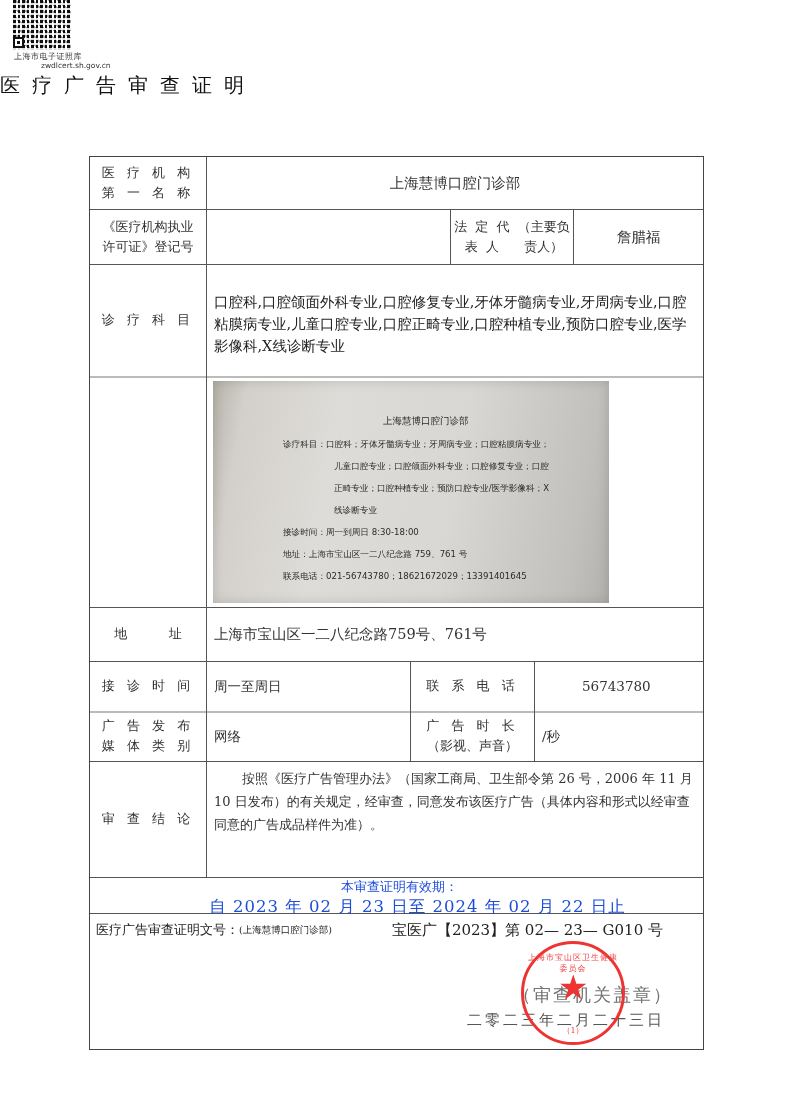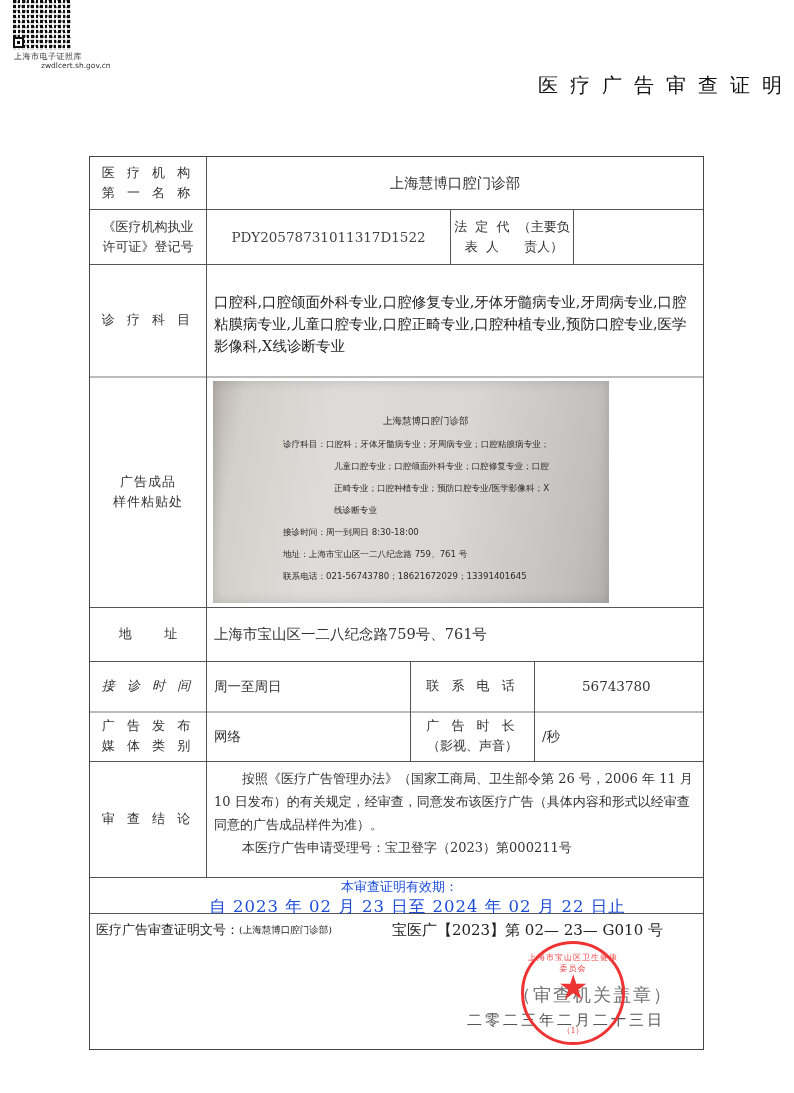--- a/index.html
+++ b/index.html
@@ -13,21 +13,21 @@
         background:
           repeating-linear-gradient(0deg, rgba(255,255,255,0.85) 0 2px, transparent 2px 5px),
           repeating-linear-gradient(45deg, rgba(0,0,0,0.35) 0 2px, transparent 2px 6px); }
   .qr-corner { position:absolute; left:0; bottom:2px; width:11px; height:11px;
         border:2px solid #111; box-sizing:border-box; background:#fff; }
   .qr-corner::after { content:""; position:absolute; left:2px; top:2px; width:3px; height:3px; background:#111; }
   .qr-cap1 { position:absolute; left:14px; top:51px; font-size:8px; color:#333;
         font-family:"DejaVu Sans", sans-serif; letter-spacing:0.5px; }
   .qr-cap2 { position:absolute; left:14px; top:61px; font-size:7.5px; color:#333;
         font-family:"DejaVu Sans", sans-serif;margin-left:27px; }
-  .title { position:absolute; left:0; width:794px; top:72px; text-align:right;
+  .title { position:absolute; left:0; width:794px; top:72px; text-align:left;
         font-size:20px; letter-spacing:12px; color:#111; font-family:Liberation Serif, serif; }
 
   .tbl { position:absolute; left:89px; top:156px; width:615px; height:894px;
          border:1.5px solid #444; box-sizing:border-box; }
   .hl { position:absolute; left:0; right:0; height:0; border-top:1.5px solid #555; }
   .hl.light { border-top:2px solid #bbb; }
   .vl { position:absolute; width:0; border-left:1.2px solid #555; }
   .cell { position:absolute; display:flex; align-items:center; box-sizing:border-box;
           font-size:13.5px; color:#333; line-height:20px; }
   .lbl { justify-content:center; text-align:center; font-size:13px; letter-spacing:4px; color:#333; }
@@ -89,69 +89,64 @@
   <div class="cell lbl" style="left:0; top:0; width:116px; height:52px; flex-direction:column;">
     <span>医 疗 机 构</span>
     <span>第 一 名 称</span>
   </div>
   <div class="cell val center" style="left:117px; top:0; width:496px; height:52px; font-size:14.5px;">上海慧博口腔门诊部</div>
 
   <div class="cell lbl tight" style="left:0; top:52px; width:116px; height:55px; flex-direction:column; font-size:13px;">
     <span>《医疗机构执业</span>
     <span>许可证》登记号</span>
   </div>
-  <div class="cell val center" style="left:117px; top:52px; width:243px; height:55px; font-size:13.5px; color:#444;">PDY20578731011317D1522</div>
   <div class="cell lbl" style="left:361px; top:52px; width:122px; height:55px; flex-direction:row; letter-spacing:2px;">
     <span>法 定 代 表 人</span>
     <span style="letter-spacing:0">（主要负责人）</span>
   </div>
+  <div class="cell val center" style="left:484px; top:52px; width:129px; height:55px; font-size:14.5px;">詹腊福</div>
 
   <div class="cell lbl" style="left:0; top:107px; width:116px; height:112px;">诊 疗 科 目</div>
   <div class="cell scope" style="left:117px; top:107px; width:496px; height:112px; align-items:center;">
     <span>口腔科,口腔颌面外科专业,口腔修复专业,牙体牙髓病专业,牙周病专业,口腔粘膜病专业,儿童口腔专业,口腔正畸专业,口腔种植专业,预防口腔专业,医学影像科,X线诊断专业</span>
   </div>
 
-  <div class="cell lbl tight" style="left:0; top:219px; width:116px; height:231px; flex-direction:column; letter-spacing:1px;">
-    <span>广告成品</span>
-    <span>样件粘贴处</span>
-  </div>
   <div class="photo">
     <div class="ln" style="left:170px; top:34px; font-size:9.5px;">上海慧博口腔门诊部</div>
     <div class="ln" style="left:70px; top:58px;">诊疗科目：口腔科；牙体牙髓病专业；牙周病专业；口腔粘膜病专业；</div>
     <div class="ln" style="left:121px; top:80px;">儿童口腔专业；口腔颌面外科专业；口腔修复专业；口腔</div>
     <div class="ln" style="left:121px; top:102px;">正畸专业；口腔种植专业；预防口腔专业/医学影像科；X</div>
     <div class="ln" style="left:121px; top:124px;">线诊断专业</div>
     <div class="ln" style="left:70px; top:146px;">接诊时间：周一到周日  8:30-18:00</div>
     <div class="ln" style="left:70px; top:168px;">地址：上海市宝山区一二八纪念路 759、761 号</div>
     <div class="ln" style="left:70px; top:190px;">联系电话：021-56743780；18621672029；13391401645</div>
   </div>
 
-  <div class="cell lbl" style="left:0; top:450px; width:116px; height:54px; white-space:pre; letter-spacing:0;font-family:Liberation Serif, serif;">地          址</div>
+  <div class="cell lbl" style="left:0; top:450px; width:116px; height:54px; white-space:pre; letter-spacing:0;">地          址</div>
   <div class="cell val" style="left:117px; top:450px; width:496px; height:54px; font-size:14.5px;">上海市宝山区一二八纪念路759号、761号</div>
 
-  <div class="cell lbl" style="left:0; top:504px; width:116px; height:50px;font-style:italic;">接 诊 时 间</div>
+  <div class="cell lbl" style="left:0; top:504px; width:116px; height:50px;">接 诊 时 间</div>
   <div class="cell val" style="left:117px; top:504px; width:203px; height:50px;">周一至周日</div>
   <div class="cell lbl" style="left:321px; top:504px; width:123px; height:50px;">联 系 电 话</div>
   <div class="cell val" style="left:445px; top:504px; width:168px; height:50px;margin-left:40px;">56743780</div>
 
   <div class="cell lbl" style="left:0; top:554px; width:116px; height:50px; flex-direction:column;">
     <span>广 告 发 布</span>
     <span>媒 体 类 别</span>
   </div>
   <div class="cell lbl" style="left:321px; top:554px; width:123px; height:50px; flex-direction:column;">
     <span>广 告 时 长</span>
     <span style="letter-spacing:0">（影视、声音）</span>
   </div>
   <div class="cell val" style="left:117px; top:554px; width:203px; height:50px;">网络</div>
   <div class="cell val" style="left:445px; top:554px; width:168px; height:50px;">/秒</div>
 
   <div class="cell lbl" style="left:0; top:604px; width:116px; height:116px;">审 查 结 论</div>
   <div class="cell concl" style="left:117px; top:610px; width:496px; height:110px;">
     <p class="ind">按照《医疗广告管理办法》（国家工商局、卫生部令第 26 号，2006 年 11 月 10 日发布）的有关规定，经审查，同意发布该医疗广告（具体内容和形式以经审查同意的广告成品样件为准）。</p>
-    <p class="ind">本医疗广告申请受理号：宝卫登字（2023）第000211号</p>
   </div>
 
   <div class="cell validity" style="left:0; top:720px; width:613px; height:36px;">
     <span>本审查证明有效期：</span>
     <span class="big">自 2023 年 02 月 23 日至 2024 年 02 月 22 日止</span>
   </div>
 
   <div class="cell docno" style="left:0; top:756px; width:613px; height:34px;">
     <span>医疗广告审查证明文号：</span>
     <span class="small">(上海慧博口腔门诊部)</span>

